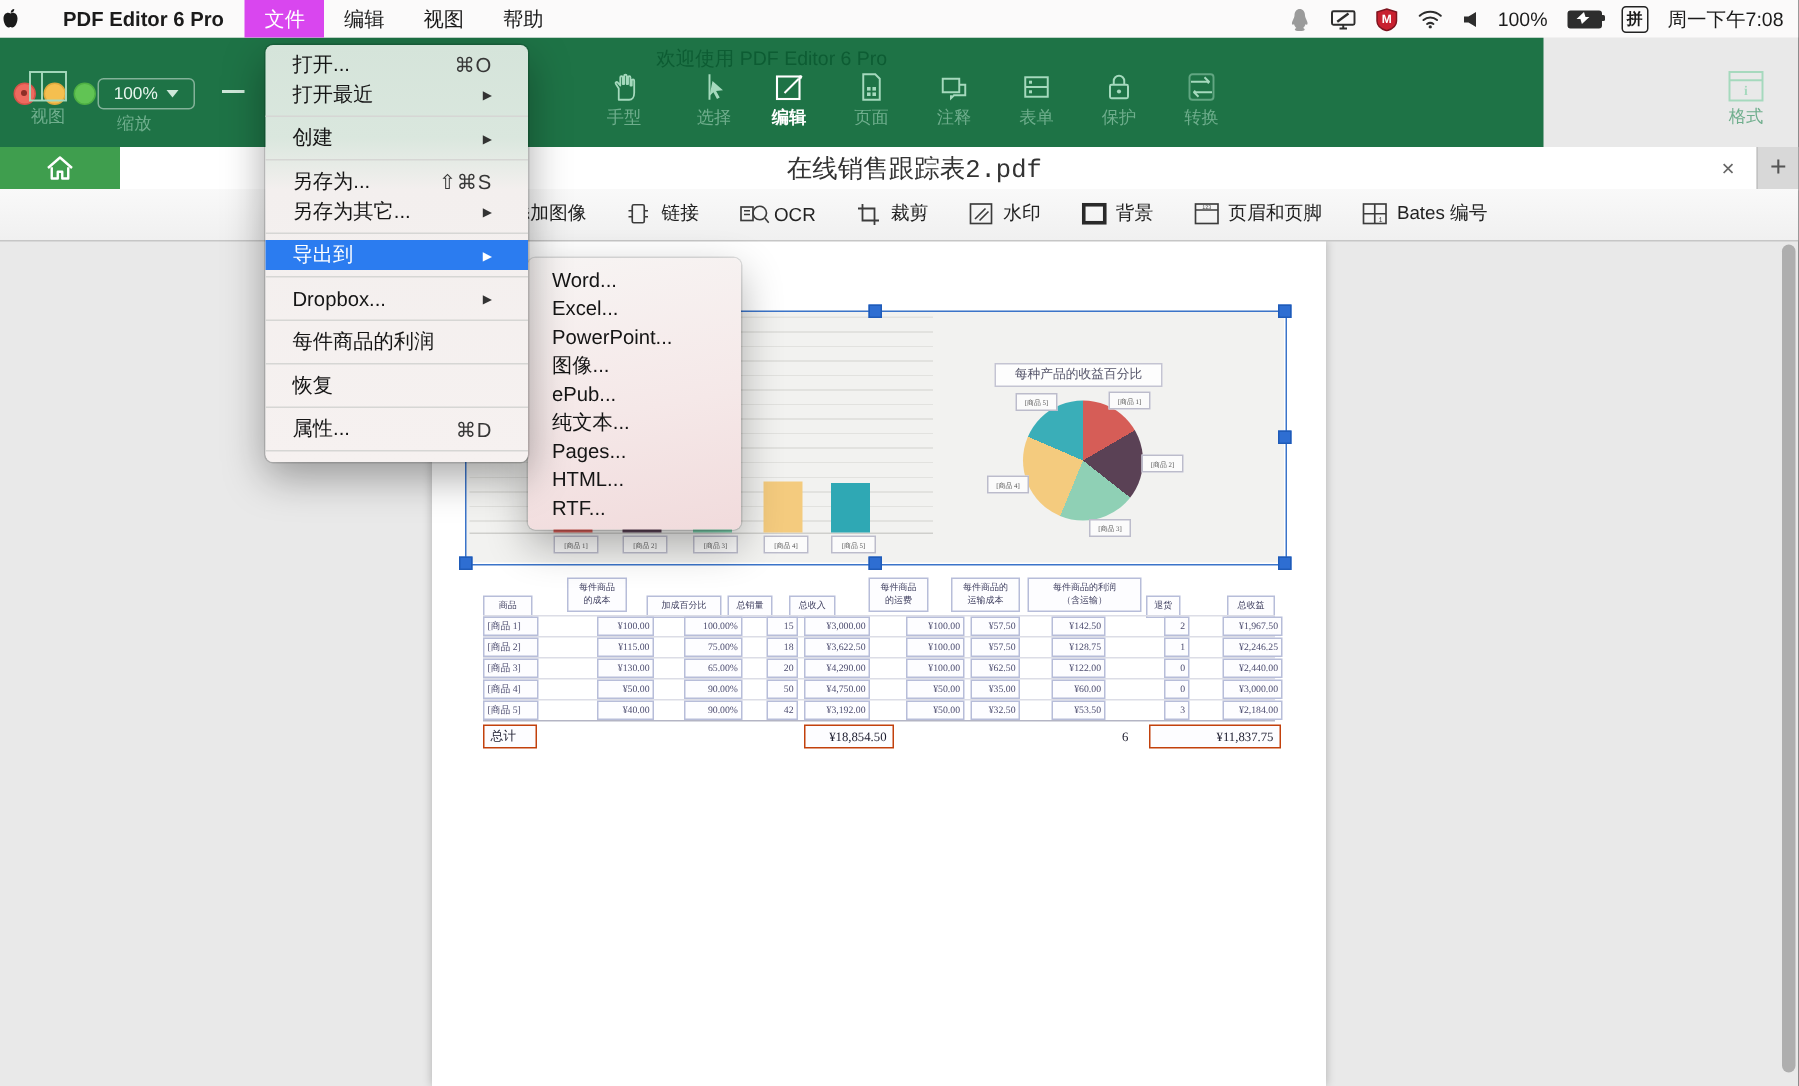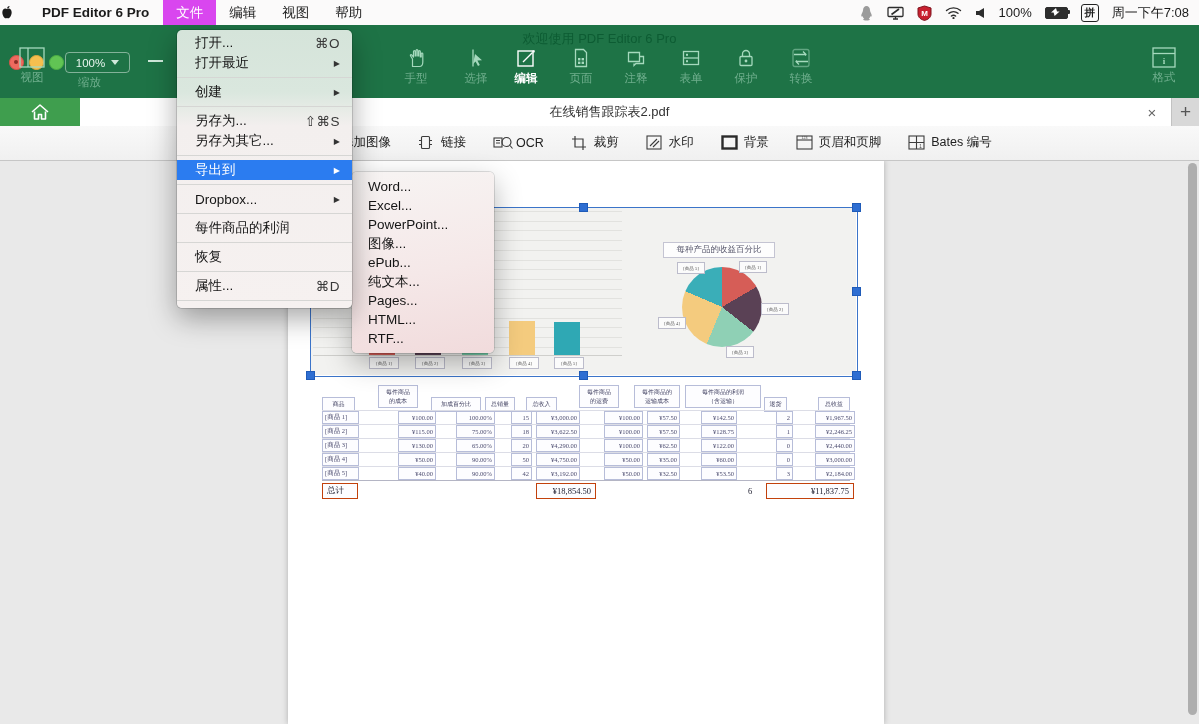--- a/index.html
+++ b/index.html
@@ -12,21 +12,21 @@
   .apple{width:30px;text-align:center;}
   .appname{font-weight:bold;margin:0 6px 0 4px;padding:0 8px;}
   .mb-item{padding:0 13px;height:25px;display:flex;align-items:center;}
   .mb-item.active{background:#d946ef;color:#fff;}
   .mb-right{margin-left:auto;display:flex;align-items:center;gap:13px;padding-right:10px;font-size:13px;}
   .inputbadge{display:inline-flex;align-items:center;justify-content:center;width:16px;height:16px;
               border:1.5px solid #222;border-radius:3px;font-size:10.5px;font-weight:bold;}
   .batt{position:relative;width:21px;height:10px;border:1px solid #2d2d2d;border-radius:2px;background:#2d2d2d;}
   .batt:after{content:"";position:absolute;right:-3px;top:2.5px;width:2px;height:4px;background:#2d2d2d;border-radius:0 1px 1px 0;}
   
-  .greenbar{position:absolute;left:0;top:25px;width:1199px;height:73px;background:#1e7346;z-index:5;}
+  .greenbar{position:absolute;left:0;top:25px;width:1029px;height:73px;background:#1e7346;z-index:5;}
   .greenbar .wintitle{position:absolute;left:0;right:0;top:5px;text-align:center;
                       color:#0d5c33;font-size:13px;}
   .tl{position:absolute;top:30px;width:13px;height:13px;border-radius:50%;}
   .tl.red{left:9px;background:#ee6a5f;border:0.5px solid #d75349;}
   .tl.red:after{content:"";position:absolute;left:4px;top:4px;width:4px;height:4px;border-radius:50%;background:#8c2f27;}
   .tl.yel{left:29px;background:#f5bf4f;border:0.5px solid #dfa93d;}
   .tl.grn{left:49px;background:#61c454;border:0.5px solid #4daf43;}
   .gtool{position:absolute;top:22px;width:52px;text-align:center;color:#6fae8d;font-size:11.5px;}
   .gtool .glabel{display:block;margin-top:2px;}
   .gtool.active{color:#fff;font-weight:bold;}
@@ -34,21 +34,21 @@
            border-radius:4px;color:#e8f6ee;font-size:11.5px;display:flex;align-items:center;justify-content:center;gap:6px;}
   .chev{width:0;height:0;border-left:4px solid transparent;border-right:4px solid transparent;border-top:5px solid #cfe8da;}
   .zoomminus{position:absolute;left:148px;top:35px;width:15px;height:2px;background:#cfe8da;}
   .glabel-sm{position:absolute;top:50px;color:#6fae8d;font-size:11.5px;}
   
   .tabbar{position:absolute;left:0;top:98px;width:1199px;height:28px;background:#fff;
           border-bottom:1px solid #bdbdbd;z-index:5;}
   .hometab{position:absolute;left:0;top:0;width:80px;height:28px;background:#3f9e4e;
            display:flex;align-items:center;justify-content:center;}
   .doctab-title{position:absolute;left:80px;right:60px;top:0;height:28px;display:flex;
-                align-items:center;justify-content:center;font-size:13px;color:#333;}
+                align-items:center;justify-content:center;font-size:17px;color:#333;font-family:Liberation Mono, monospace;}
   .tabclose{position:absolute;right:38px;top:5px;width:18px;height:18px;color:#666;font-size:15px;
             display:flex;align-items:center;justify-content:center;}
   .newtab{position:absolute;right:0;top:0;width:27px;height:28px;background:#d8d8d8;color:#555;
           display:flex;align-items:center;justify-content:center;font-size:19px;font-weight:300;border-left:1px solid #c2c2c2;}
   
   .ribbon{position:absolute;left:0;top:126px;width:1199px;height:34px;
           background:linear-gradient(180deg,#f9f9f9,#f0f0f0);border-bottom:1px solid #c6c6c6;z-index:5;}
   .ribbon-row{position:absolute;left:318px;top:0;height:33px;display:flex;align-items:center;gap:27px;}
   .ritem{display:flex;align-items:center;gap:6px;font-size:12.5px;color:#222;}
   .ric{width:17px;height:15px;position:relative;flex:0 0 auto;}
@@ -84,21 +84,21 @@
   .c4{left:214px;width:38px;} .c5{left:282px;width:33px;} .c6{left:325px;width:27px;}
   .c7{left:379px;width:30px;} .c8{left:454px;width:11px;} .c9{left:493px;width:34px;}
   .rowline{position:absolute;left:322px;width:528px;height:1px;background:#dcdde6;}
   .totrow{position:absolute;font:8.5px "Liberation Serif",serif;color:#1c1c2e;}
   .totbox{position:absolute;border:1px solid #c2410c;background:rgba(252,252,255,.5);height:14px;
           display:flex;align-items:center;justify-content:flex-end;padding:0 4px;font:8.5px "Liberation Serif",serif;color:#1c1c2e;}
   
   .fmenu{position:absolute;left:177px;top:30px;width:175px;z-index:50;border-radius:5px;
          background:linear-gradient(180deg,#d5e4da 0px,#dae7de 62px,#f3efee 96px,#f6f1f0 100%);
          box-shadow:0 10px 28px rgba(0,0,0,.35),0 0 0 1px rgba(0,0,0,.14);padding:3px 0;}
-  .mi{display:flex;align-items:center;height:20px;padding:0 12px 0 18px;font-size:13.5px;color:#151515;}
+  .mi{display:flex;align-items:center;height:20px;padding:0 24px 0 18px;font-size:13.5px;color:#151515;}
   .mi .sc{margin-left:auto;color:#373737;letter-spacing:0.5px;}
   .mi .arrow{margin-left:auto;font-size:8px;color:#333;}
   .mi.hl{background:#2b7cf0;color:#fff;}
   .mi.hl .arrow{color:#fff;}
   .msep{height:1px;background:#d6d6d4;margin:4px 0;}
   .smenu{position:absolute;left:352px;top:172px;width:142px;z-index:49;border-radius:5px;
          background:linear-gradient(170deg,#f7f4f3 0%,#f5e8e8 55%,#f1dbdc 100%);
          box-shadow:0 10px 28px rgba(0,0,0,.3),0 0 0 1px rgba(0,0,0,.12);padding:5px 0;}
   .smi{height:19px;display:flex;align-items:center;padding:0 10px 0 16px;font-size:13.5px;color:#151515;}
   svg{display:block;}

